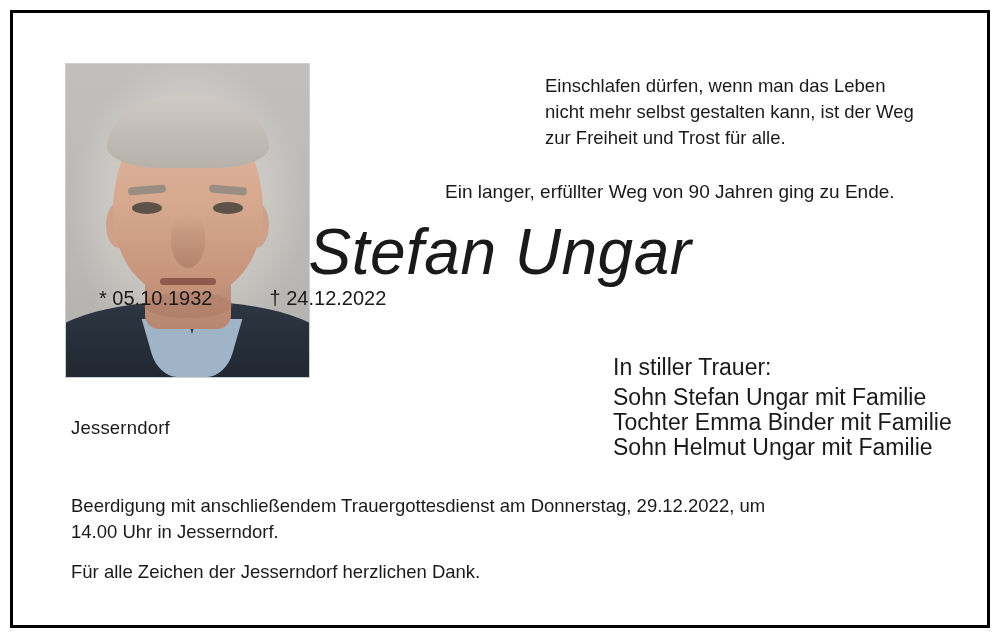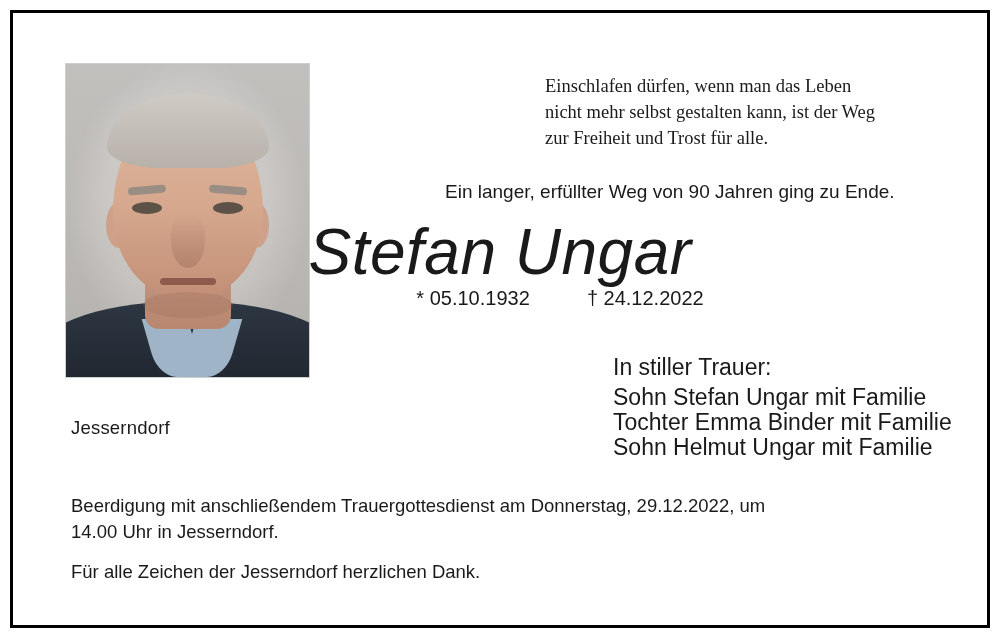--- a/index.html
+++ b/index.html
@@ -183,21 +183,21 @@
     letter-spacing: 0.2px;
   }
   .motto {
     position: absolute;
     left: 532px;
     top: 60px;
     width: 420px;
     font-size: 18.5px;
     line-height: 26px;
   }
-  .motto div { white-space: nowrap; font-family: Liberation Serif, serif; }
+  .motto div { white-space: nowrap; }
   .lead {
     position: absolute;
     left: 384px;
     top: 168px;
     font-size: 19px;
     white-space: nowrap;
     margin-left: 48px;
   }
   .name {
     position: absolute;
@@ -208,22 +208,21 @@
     font-size: 64px;
     font-weight: 400;
     letter-spacing: 0.5px;
     font-style: italic;
   }
   .dates {
     position: absolute;
     left: 0;
     right: 0;
     top: 274px;
-    text-align: center;
-    padding-left: 120px;
+    padding-left: 86px;
     font-size: 20px;
   }
   .dates .gap { display: inline-block; width: 46px; }
   .mourners {
     position: absolute;
     left: 600px;
     top: 342px;
     font-size: 23px;
     line-height: 25px;
   }

